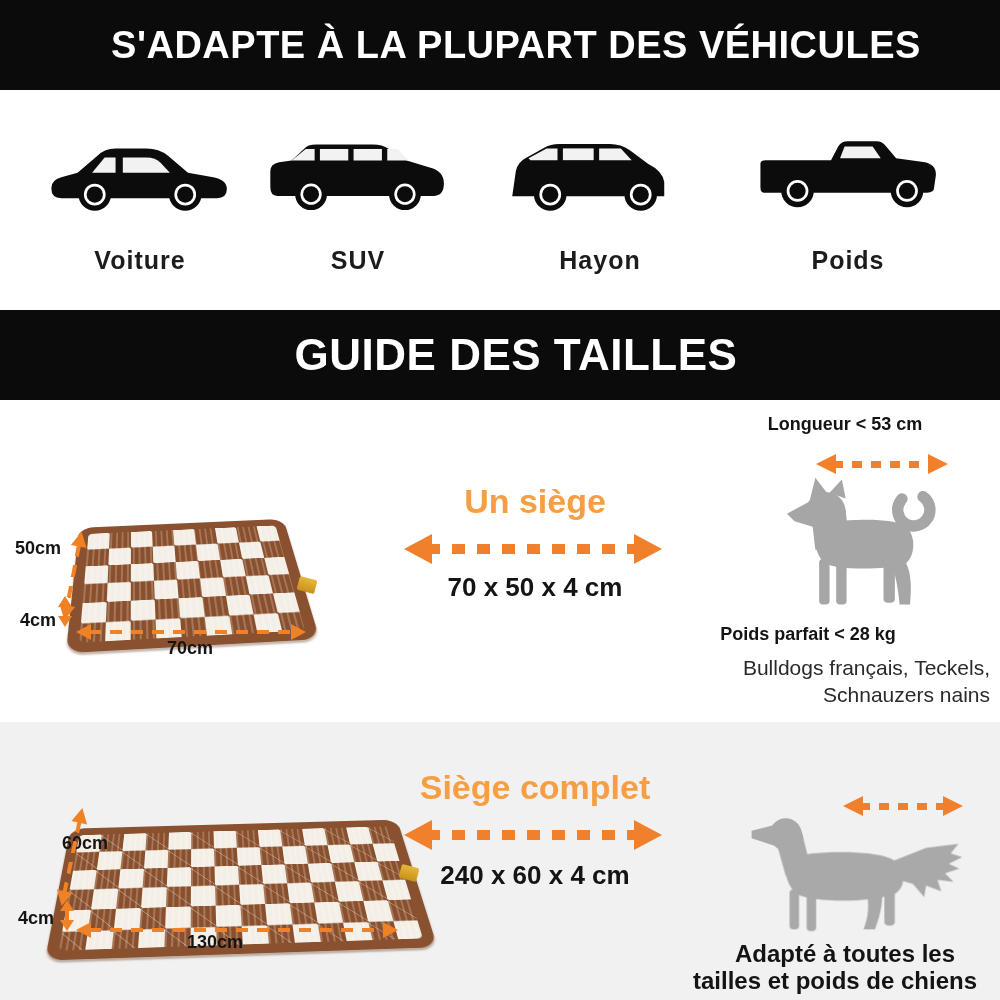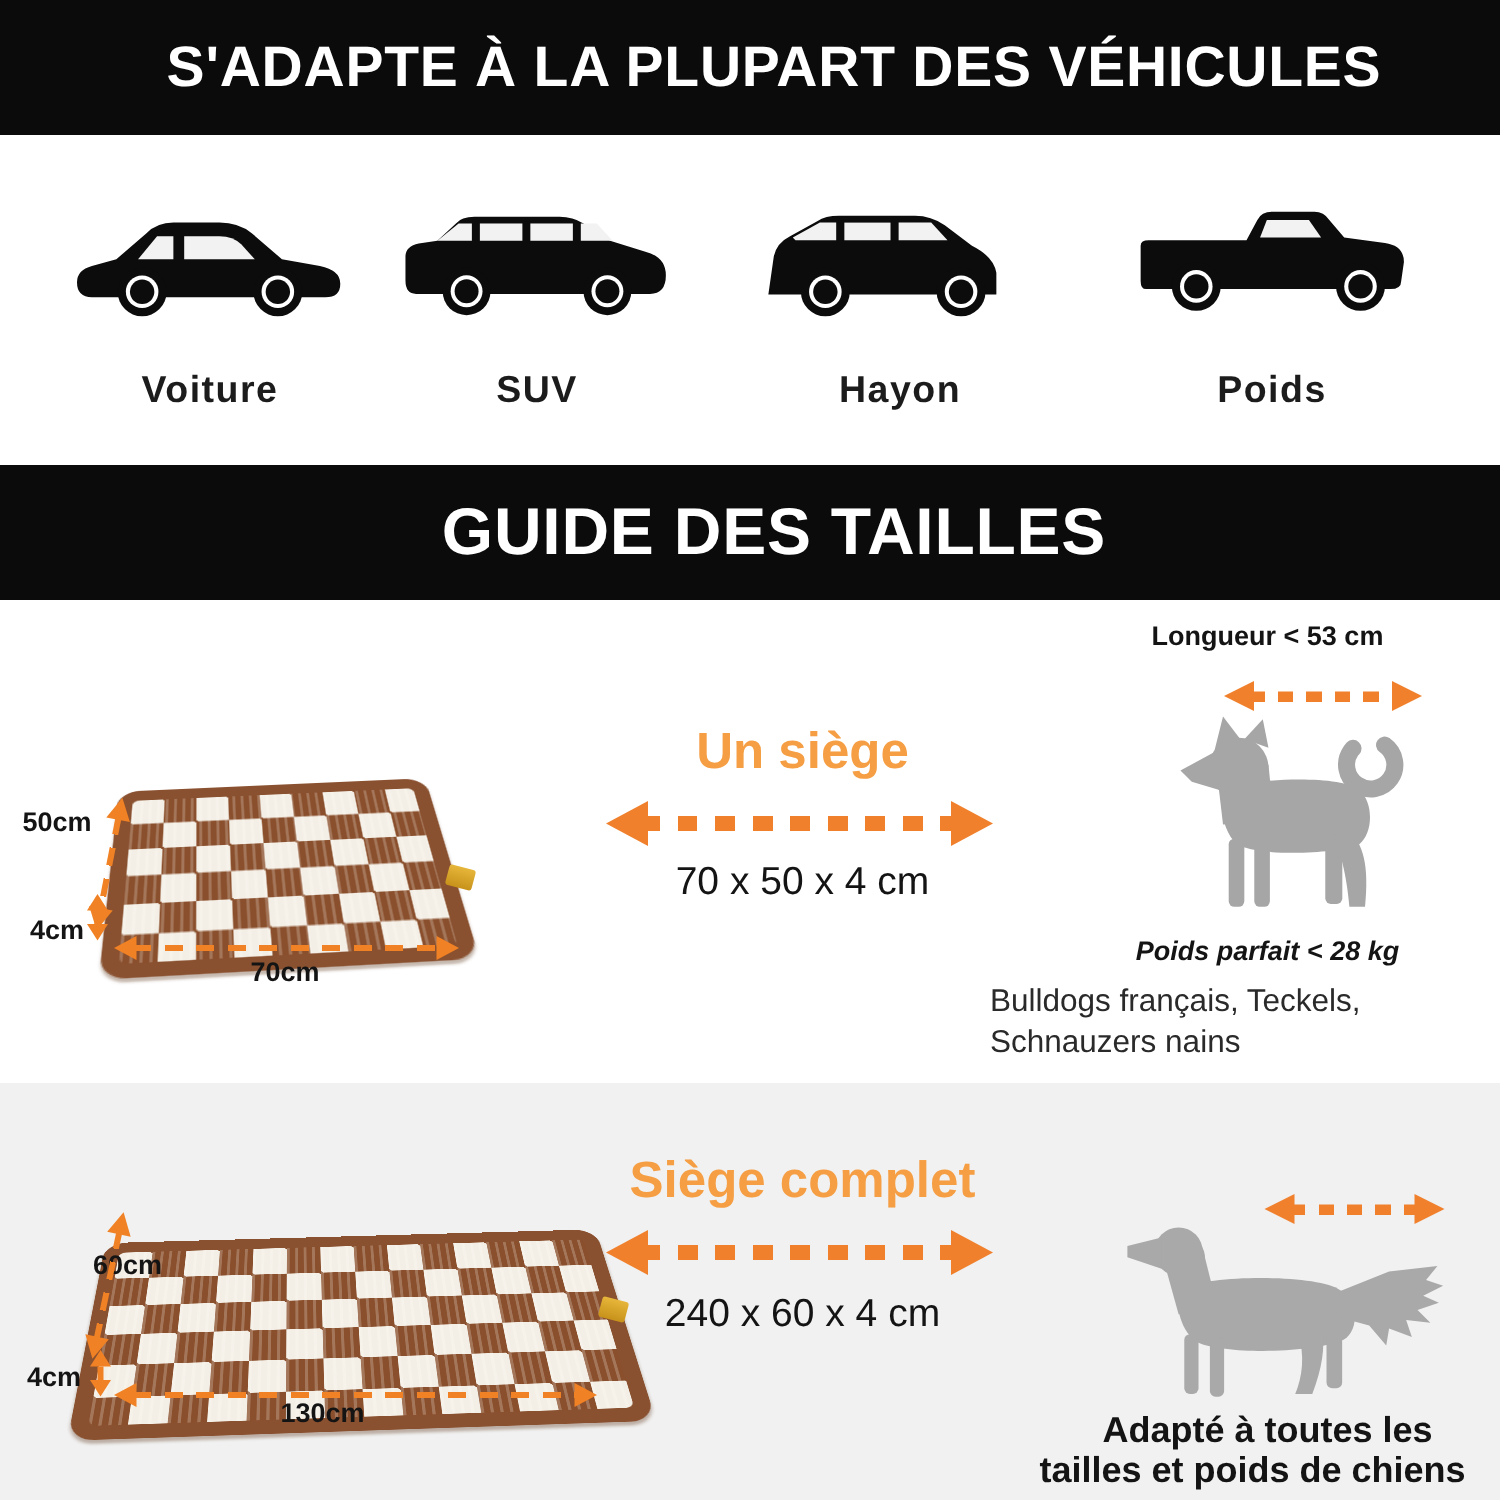--- a/index.html
+++ b/index.html
@@ -11,23 +11,23 @@
           align-items:center;justify-content:center;font-weight:800;letter-spacing:.5px;padding-left:16px;}
   #top-banner{top:0;height:90px;font-size:38px;}
   #guide-banner{top:310px;height:90px;font-size:44px;}
   
   .veh-label{top:246px;width:150px;text-align:center;font-size:25px;font-weight:700;letter-spacing:1px;}
   .veh-svg{top:132px;height:88px;}
   
   #section-2-bg{left:0;top:722px;width:1000px;height:278px;background:#f1f1f1;}
   
   .h-orange{font-size:34px;font-weight:700;color:#f59e43;text-align:center;}
-  .dims{font-size:26px;font-weight:400;color:#141414;text-align:center;}
+  .dims{font-size:26px;font-weight:700;color:#141414;text-align:center;}
   .lbl{font-size:18px;font-weight:700;color:#141414;text-align:center;}
-  .sub{font-size:21px;font-weight:400;color:#2a2a2a;text-align:left;}
+  .sub{font-size:21px;font-weight:400;color:#2a2a2a;text-align:right;}
   .fit{font-size:24px;font-weight:700;color:#141414;text-align:center;}
   
   .matwrap{overflow:visible;}
   .mat{margin:0 auto;border:11px solid #8a5130;border-radius:16px;background-color:#f4efe6;
        background-image:
          repeating-linear-gradient(90deg, rgba(255,255,255,.22) 0 2px, rgba(0,0,0,0) 2px 6px),
          linear-gradient(45deg,#8a4f2c 25%,transparent 25%,transparent 75%,#8a4f2c 75%),
          linear-gradient(45deg,#8a4f2c 25%,transparent 25%,transparent 75%,#8a4f2c 75%);
        box-shadow:0 3px 2px rgba(90,50,20,.35);}
   .mat.small{width:205px;height:150px;
@@ -181,21 +181,21 @@
       <path d="M30,48 L66,40 L70,80 L34,82 Z"></path>
       <path d="M36,58 C44,50 118,46 130,58 C140,66 140,88 130,96 C110,104 56,104 44,96 C34,88 30,66 36,58 Z"></path>
       <circle cx="138" cy="40" r="17" fill="none" stroke="#a6a6a6" stroke-width="12" stroke-dasharray="82 26" transform="rotate(-55 138 40)" stroke-linecap="round"></circle>
       <rect x="38" y="92" width="11" height="48" rx="4"></rect>
       <rect x="56" y="90" width="11" height="50" rx="4"></rect>
       <rect x="106" y="92" width="12" height="46" rx="4"></rect>
       <path d="M122,86 C133,95 137,112 134,140 L123,140 C121,116 116,100 112,90 Z"></path>
     </g>
   </svg>
 
-  <div class="abs lbl" style="left:700px;top:624px;width:290px;font-style:italic;">Poids parfait &lt; 28 kg</div>
+  <div class="abs lbl" style="left:663px;top:624px;width:290px;">Poids parfait &lt; 28 kg</div>
   <div class="abs sub" style="left:660px;top:656px;width:330px;">Bulldogs français, Teckels,</div>
   <div class="abs sub" style="left:660px;top:683px;width:330px;">Schnauzers nains</div>
 
   <div class="abs matwrap" style="left:60px;top:792px;width:350px;height:150px;">
     <div class="mat large"></div>
     <div class="tag" style="right:-8px;top:74px;"></div>
   </div>
 
   <div class="abs lbl" style="left:8px;top:833px;width:60px;margin-left:47px;">60cm</div>
   <div class="abs arr arr-dim" style="left:22px;top:849px;width:100px;transform:rotate(102deg);">

